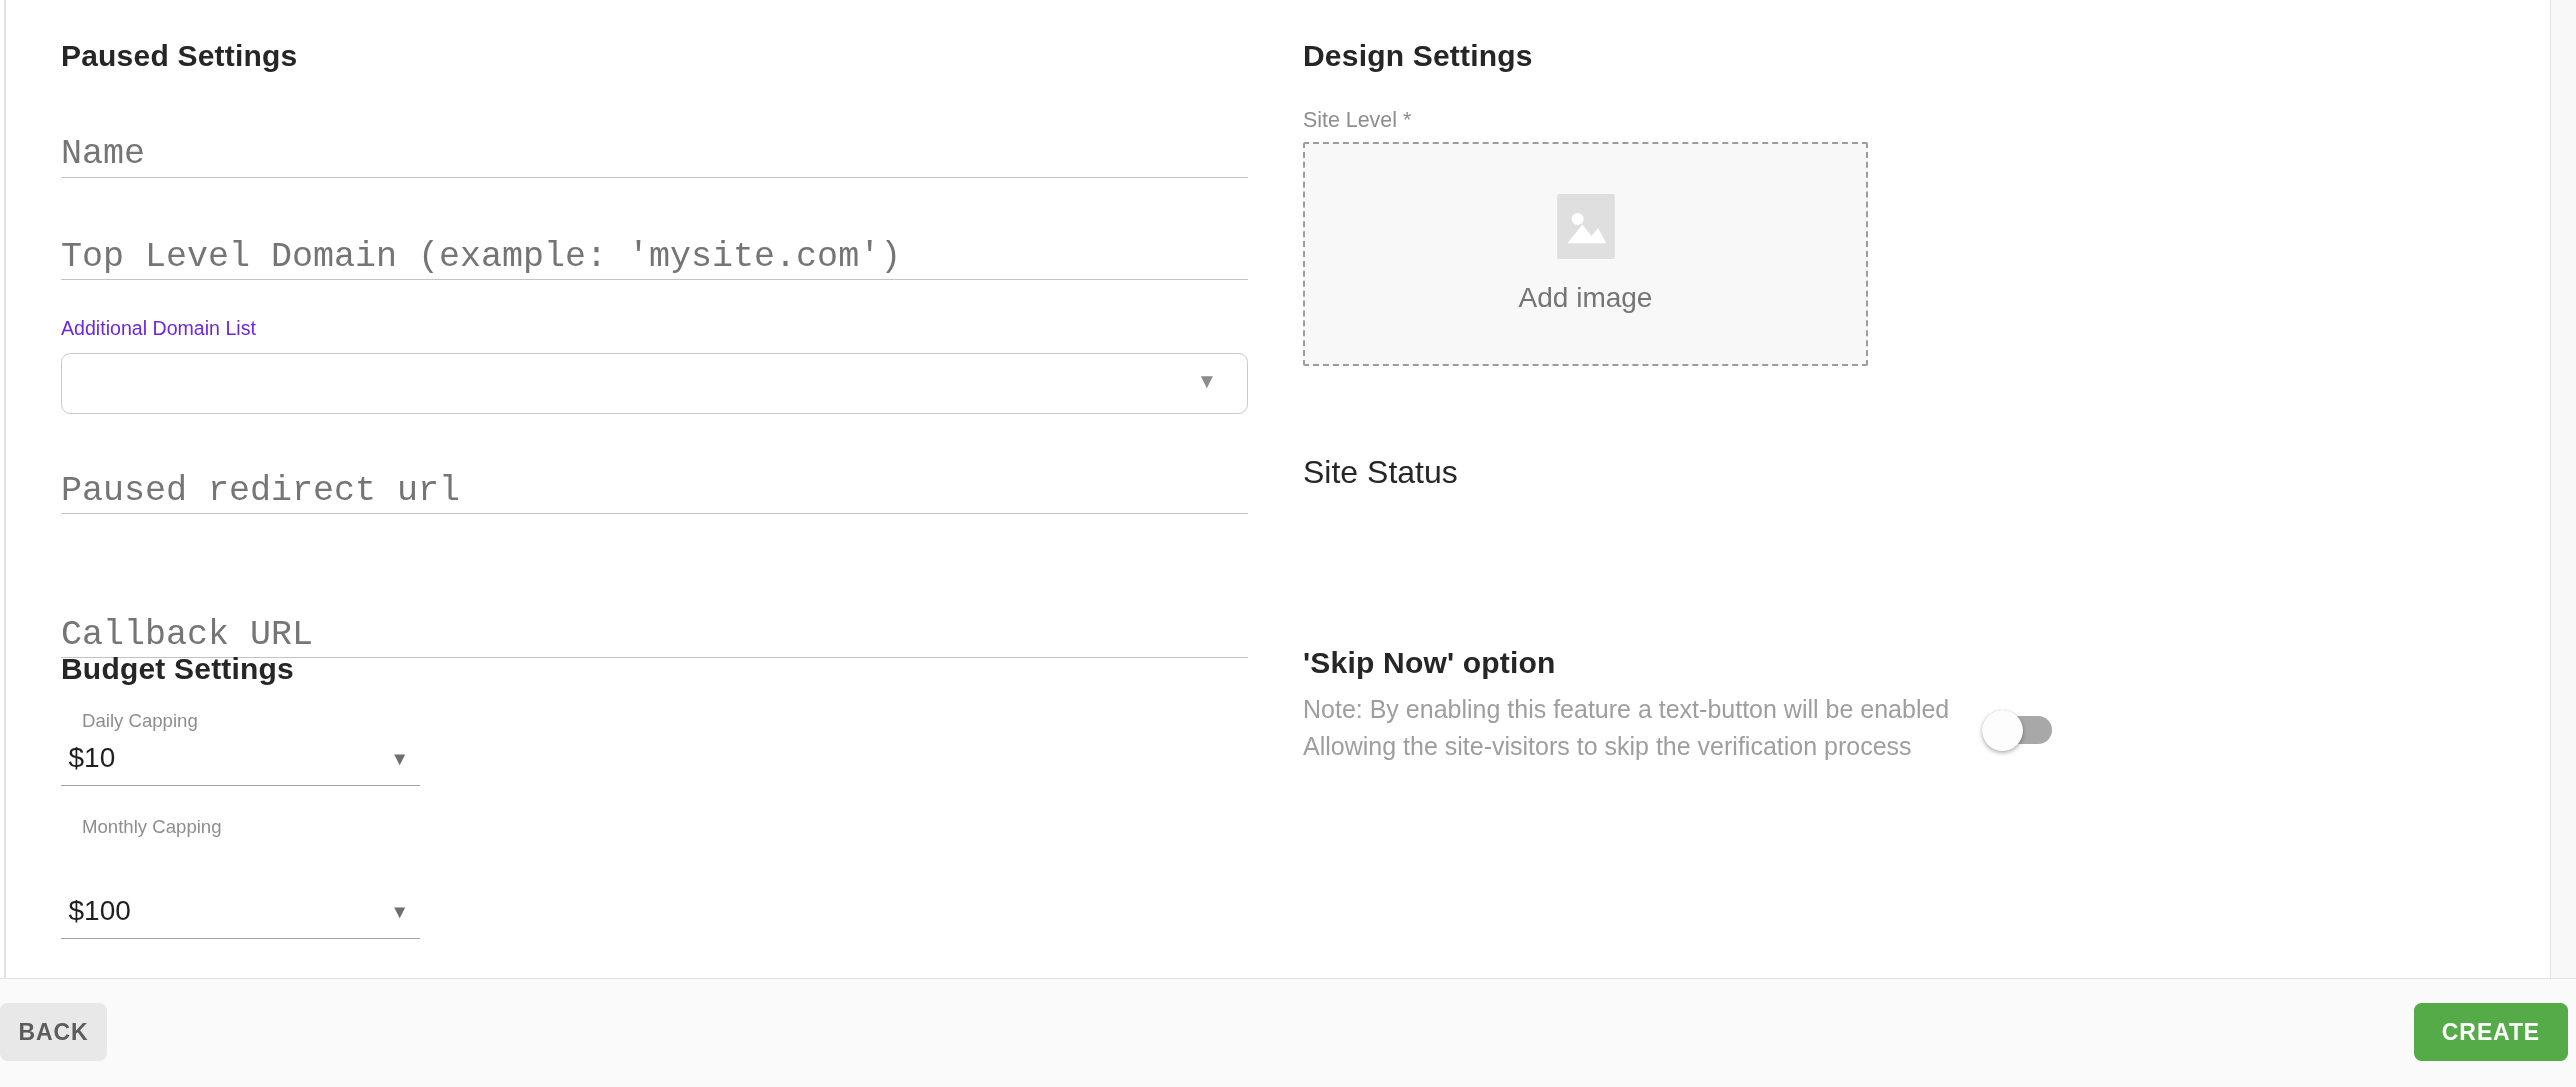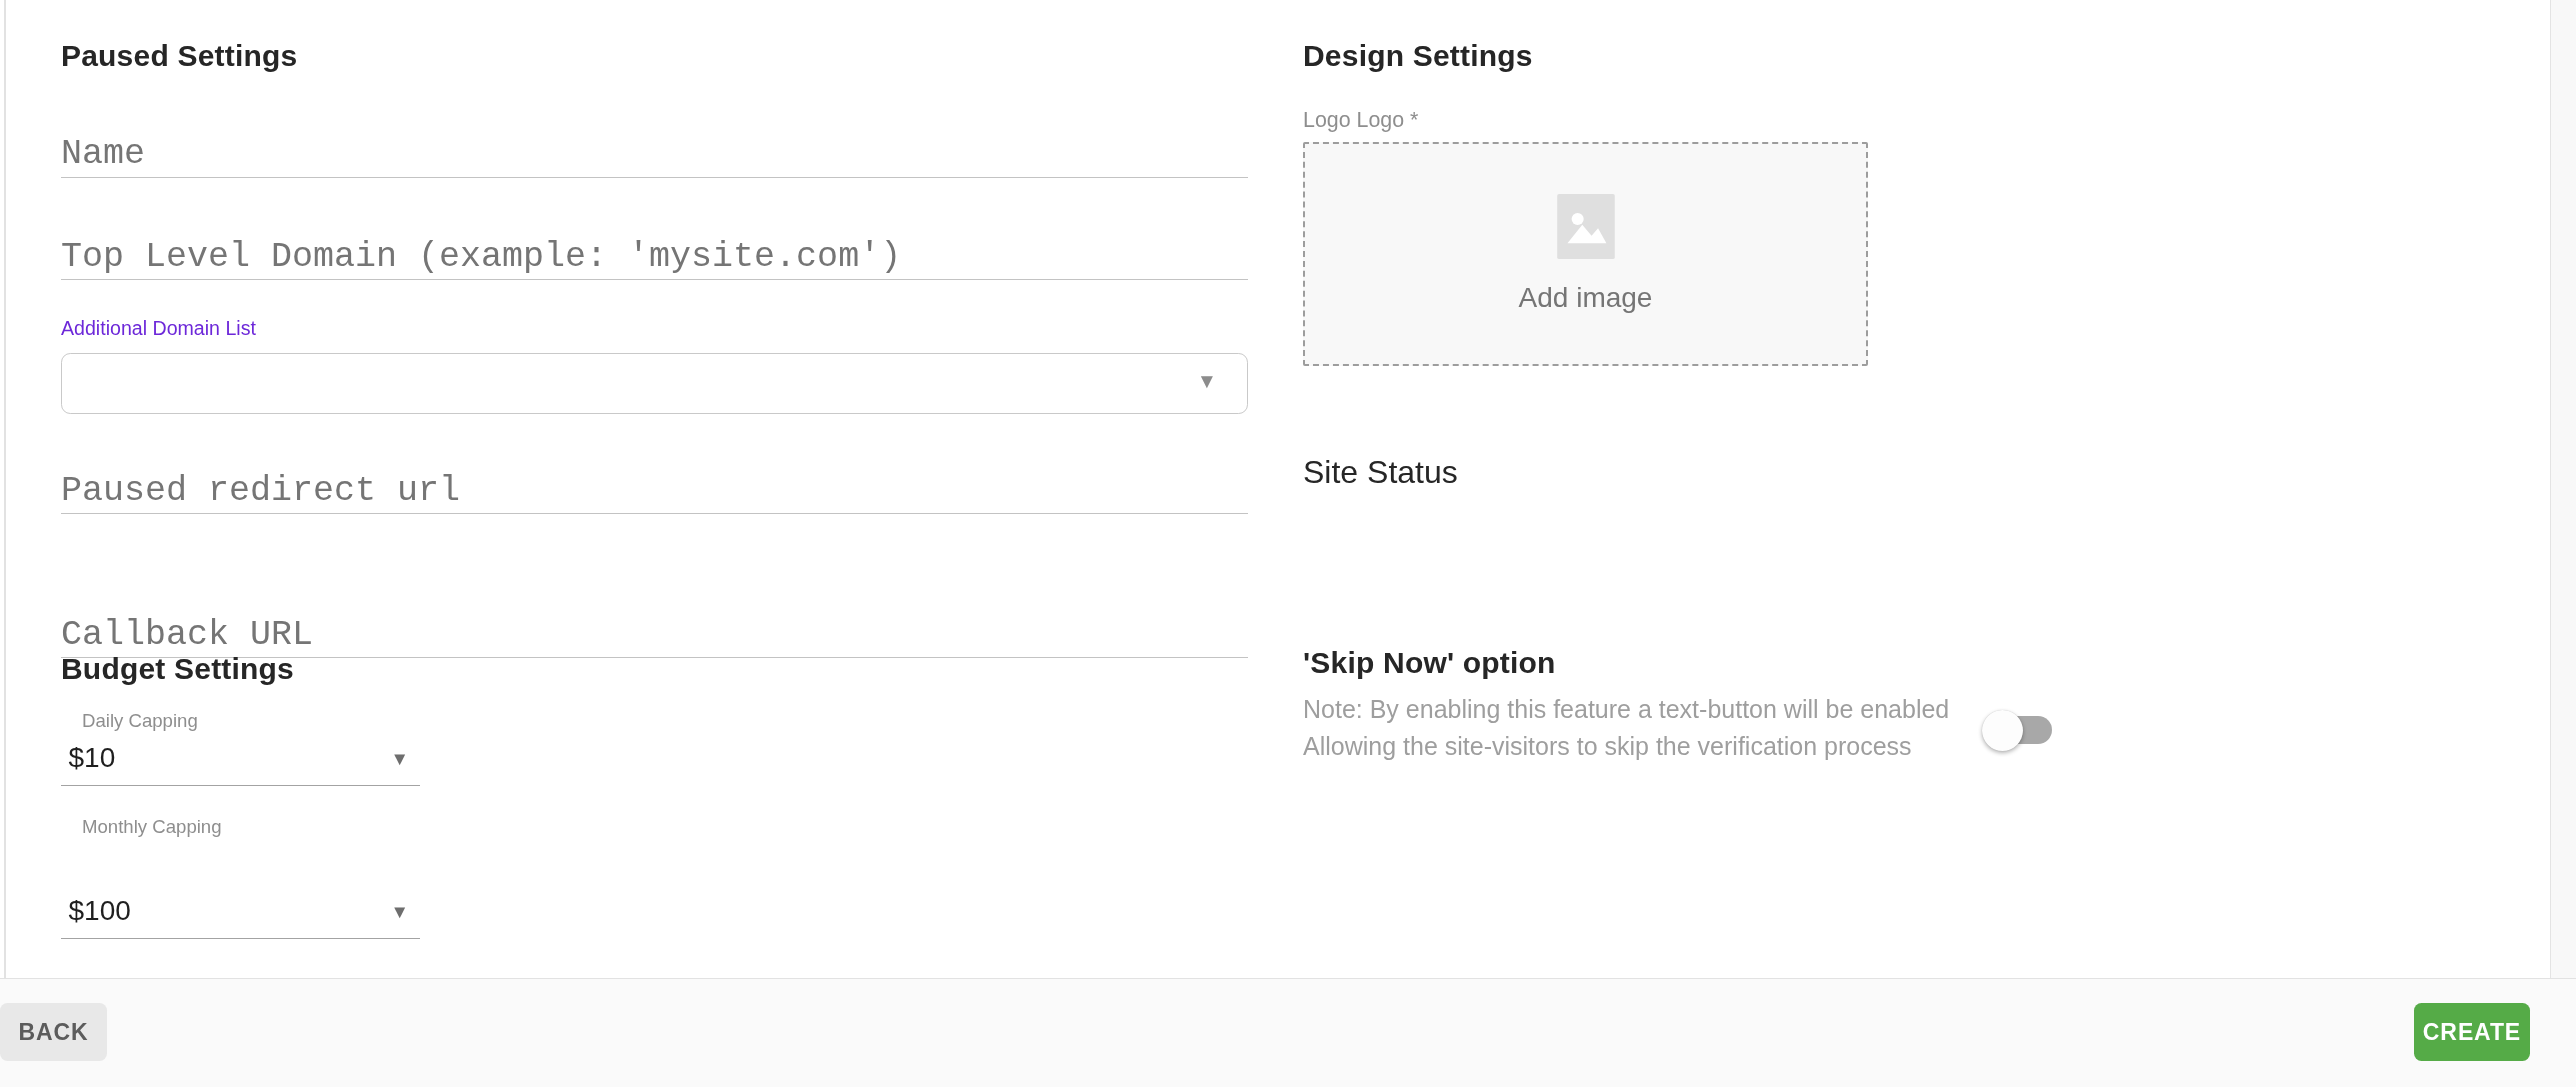--- a/index.html
+++ b/index.html
@@ -49,21 +49,21 @@
   
   .footer{
     left:0;top:978px;width:2576px;height:110px;background:#fafafa;border-top:1.9px solid #e2e2e2;
     box-sizing:border-box;
   }
   .btn{
     display:flex;align-items:center;justify-content:center;height:58px;border:none;border-radius:7.5px;
     font-family:"Liberation Sans", sans-serif;font-size:23px;font-weight:bold;letter-spacing:0.9px;cursor:pointer;
   }
   .btn-back{left:0;top:1003px;width:107px;background:#e8e8e8;color:#5c5c5c;}
-  .btn-create{left:2414px;top:1003px;width:116px;background:#55ab47;color:#ffffff;}
+  .btn-create{left:2414px;top:1003px;width:154px;background:#55ab47;color:#ffffff;}
   
   .left-edge-line{left:3.7px;top:0;width:1.9px;height:978px;background:#e2e2e2;}
   .scroll-strip{left:2550px;top:0;width:26px;height:978px;background:#f8f8f8;border-left:1.9px solid #e4e4e4;box-sizing:border-box;}
 </style>
 </head>
 <body>
 
 <div class="canvas">
 
   <div class="abs left-edge-line"></div>
@@ -100,21 +100,21 @@
   </div>
 
   <div class="abs tiny-label" style="left:82px;top:816px;">Monthly Capping</div>
   <div class="abs cap-select" style="left:61px;top:847px;">
     <span class="cap-value" style="position:absolute;left:7.5px;top:1.9px;">$100</span>
     <span class="cap-arrow">▼</span>
   </div>
 
   <div class="abs section-heading" style="left:1303px;top:39px;">Design Settings</div>
 
-  <div class="abs" style="left:1303px;top:108px;font-size:21.4px;color:#8e8e8e;">Logo Logo *</div>
+  <div class="abs" style="left:1303px;top:108px;font-size:21.4px;color:#8e8e8e;">Site Level *</div>
 
   <div class="abs dropzone" style="left:1303px;top:142px;">
     <span style="line-height:0;">
       <svg width="58" height="65" viewBox="0 0 62 70" xmlns="http://www.w3.org/2000/svg">
         <rect x="0" y="0" width="62" height="70" rx="2" fill="#dfdfdf"></rect>
         <circle cx="22" cy="27" r="6.5" fill="#ffffff"></circle>
         <path d="M11 53 L27 33 L37 45 L44 37 L53 53 Z" fill="#ffffff"></path>
       </svg>
     </span>
     <span class="add-image-text">Add image</span>

